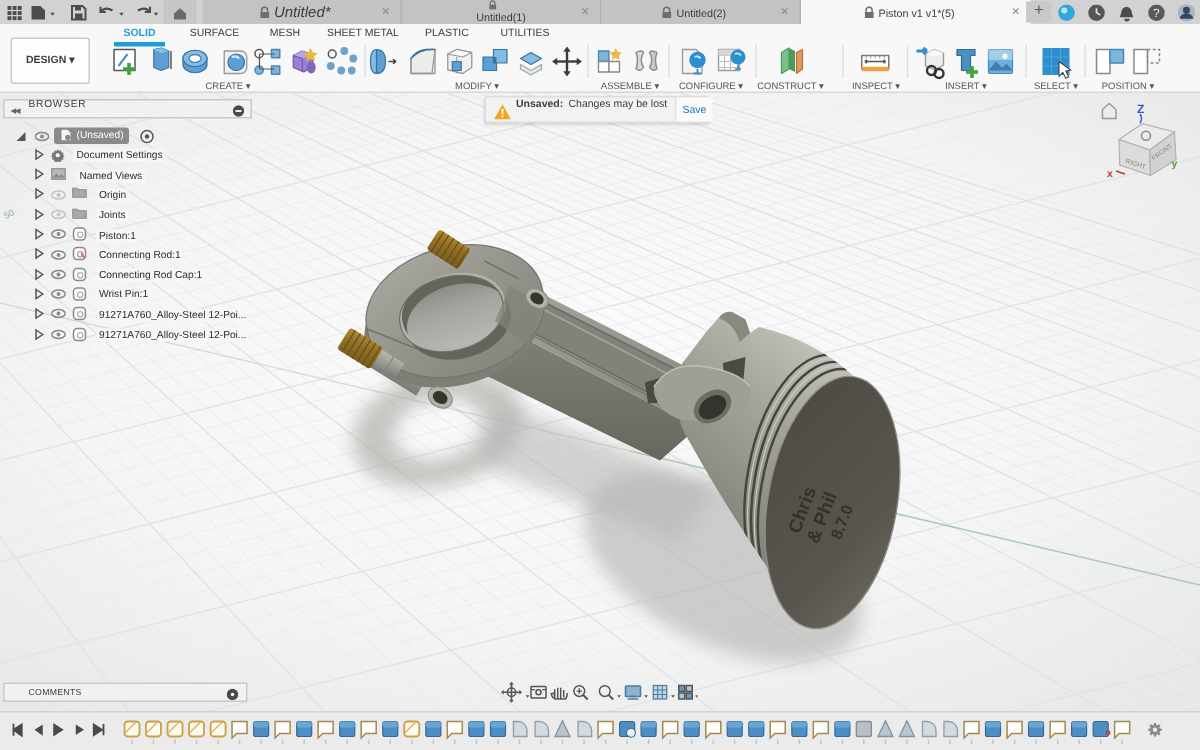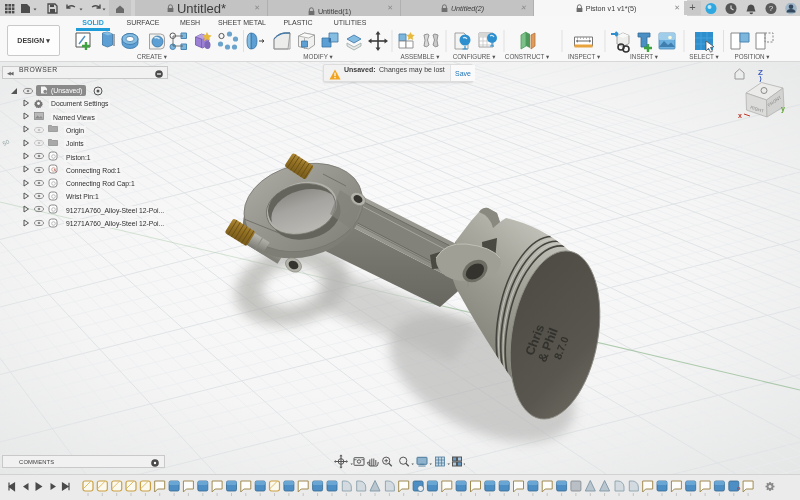--- a/index.html
+++ b/index.html
@@ -386,35 +386,35 @@
   <rect x="109" y="0" width="22" height="16" fill="#c6c6c6"></rect>
   <path d="M116 9 l4 -3.5 l4 3.5 v4 h-8 z" fill="#6a6a6a"></path>
  </svg>
 </div>
 <div class="abs" style="left:135px;top:0;width:133px;height:16px;background:#c3c3c3;border-right:1px solid #b0b0b0;box-sizing:border-box;">
  <div class="abs" style="left:0;top:0;width:100%;height:16px;display:flex;align-items:center;justify-content:center;">
   <svg width="9" height="9" viewBox="0 0 9 9" style="margin-right:2px;margin-left:-10px;">
           <path d="M2.4 4 v-1.2 a2 2 0 0 1 4 0 V4" fill="none" stroke="#6e6e6e" stroke-width="1"></path>
           <rect x="1.6" y="4" width="5.8" height="4" fill="#6e6e6e"></rect>
         </svg>
-  <span style="font-size:13px;color:#3c3c3c;line-height:normal;">Untitled*</span>
+  <span style="font-size:10px;color:#3c3c3c;line-height:normal;font-style:italic;">Untitled*</span>
  </div>
  <div class="abs" style="right:7px;top:3.5px;font-size:7px;color:#8a8a8a;">✕</div>
 </div>
     <div class="abs" style="left:268px;top:0;width:133px;height:16px;background:#c3c3c3;border-right:1px solid #b0b0b0;box-sizing:border-box;">
- <div class="abs" style="left:0;top:0;width:100%;height:16px;display:flex;align-items:flex-end;justify-content:center;">
+ <div class="abs" style="left:0;top:0;width:100%;height:16px;display:flex;align-items:center;justify-content:center;flex-direction:column;">
   <svg width="9" height="9" viewBox="0 0 9 9" style="margin-right:2px;margin-left:-10px;">
           <path d="M2.4 4 v-1.2 a2 2 0 0 1 4 0 V4" fill="none" stroke="#6e6e6e" stroke-width="1"></path>
           <rect x="1.6" y="4" width="5.8" height="4" fill="#6e6e6e"></rect>
         </svg>
   <span style="font-size:7.2px;color:#3c3c3c;line-height:normal;">Untitled(1)</span>
  </div>
  <div class="abs" style="right:7px;top:3.5px;font-size:7px;color:#8a8a8a;">✕</div>
 </div>
-    <div class="abs" style="left:401px;top:0;width:133px;height:20px;background:#c3c3c3;border-right:1px solid #b0b0b0;box-sizing:border-box;font-style:italic;">
+    <div class="abs" style="left:401px;top:0;width:133px;height:20px;background:#c3c3c3;border-right:1px solid #b0b0b0;box-sizing:border-box;">
  <div class="abs" style="left:0;top:0;width:100%;height:16px;display:flex;align-items:center;justify-content:center;">
   <svg width="9" height="9" viewBox="0 0 9 9" style="margin-right:2px;margin-left:-10px;">
           <path d="M2.4 4 v-1.2 a2 2 0 0 1 4 0 V4" fill="none" stroke="#6e6e6e" stroke-width="1"></path>
           <rect x="1.6" y="4" width="5.8" height="4" fill="#6e6e6e"></rect>
         </svg>
   <span style="font-size:7.2px;color:#3c3c3c;line-height:normal;">Untitled(2)</span>
  </div>
  <div class="abs" style="right:7px;top:3.5px;font-size:7px;color:#8a8a8a;">✕</div>
 </div>
     <div class="abs" style="left:534px;top:0;width:153px;height:16px;background:#f7f7f7;box-sizing:border-box;">

